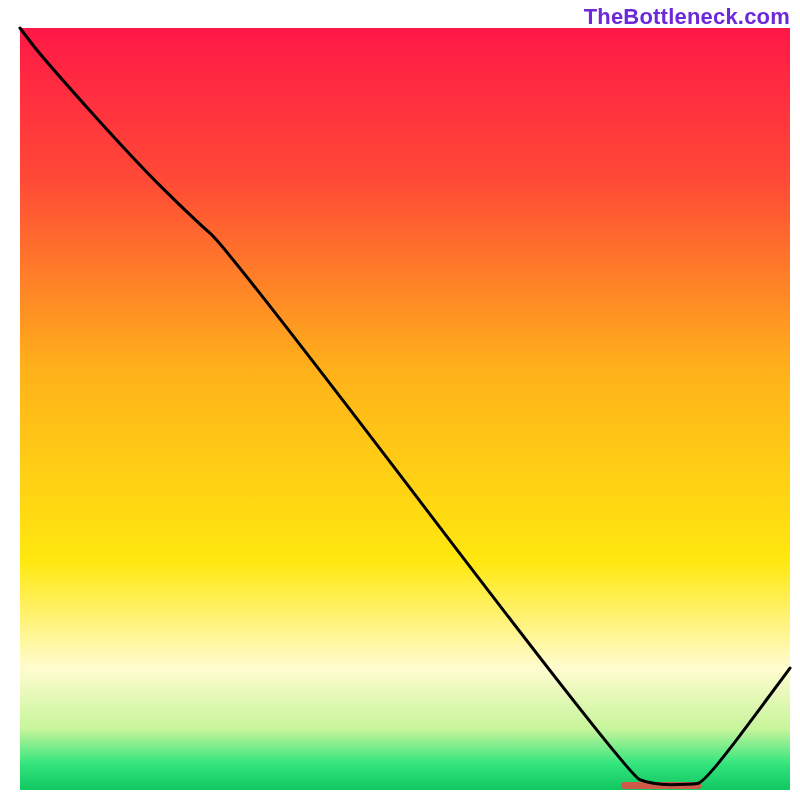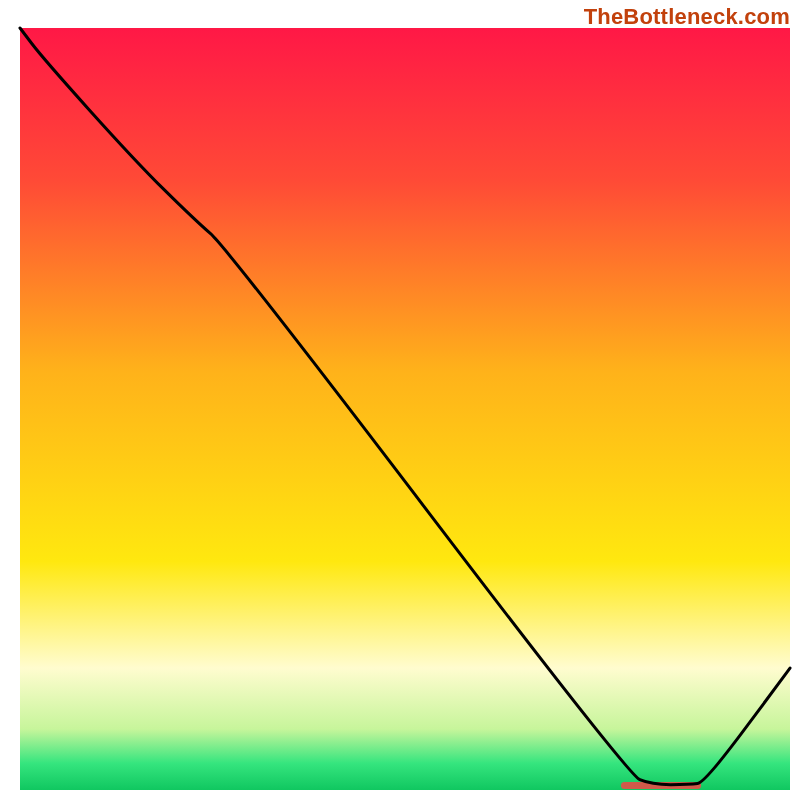--- a/index.html
+++ b/index.html
@@ -14,21 +14,21 @@
     position: relative;
     width: 800px;
     height: 800px;
   }
   .attribution {
     position: absolute;
     top: 4px;
     right: 10px;
     font-size: 22px;
     font-weight: 600;
-    color: #c2410c;
+    color: #6d28d9;
     letter-spacing: 0.2px;
   }
   svg {
     display: block;
   }
 </style>
 </head>
 <body>
 
 <div class="wrap">

